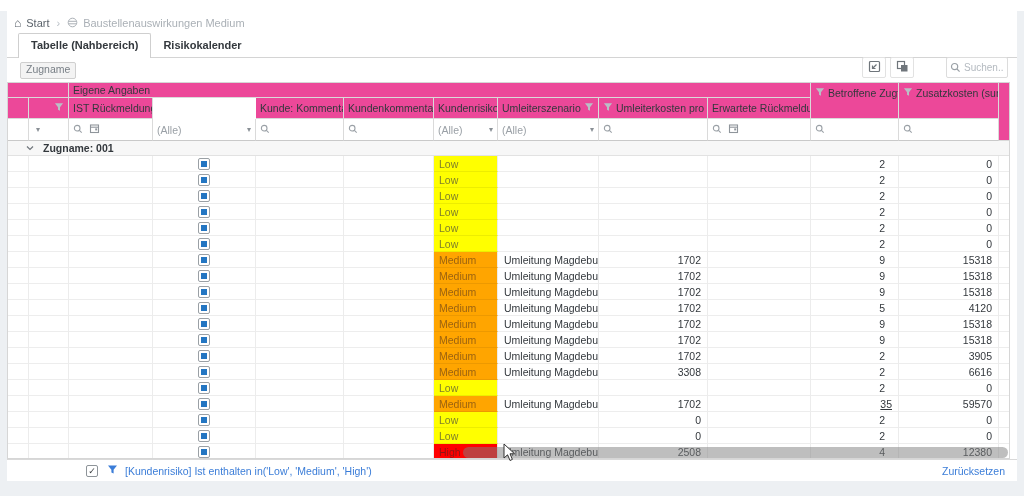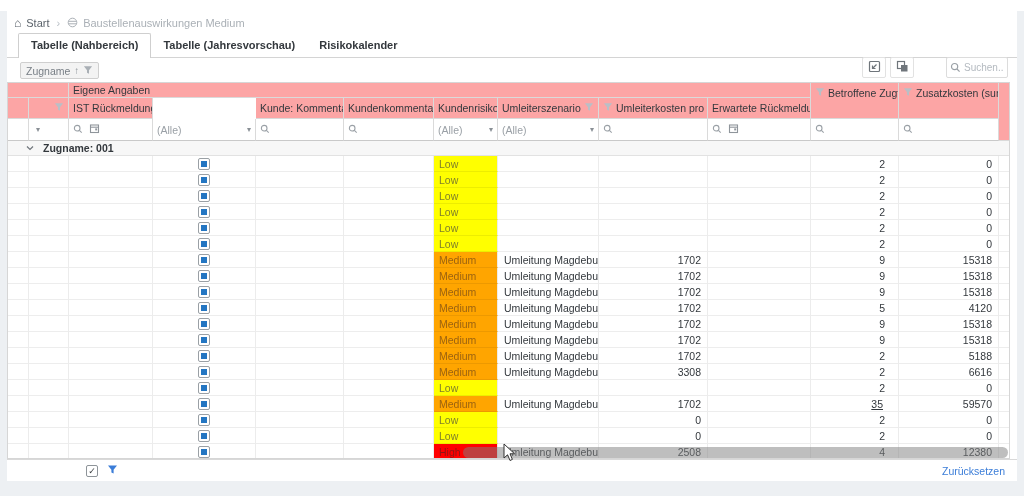--- a/index.html
+++ b/index.html
@@ -22,34 +22,34 @@
   .tabbar { left:0; top:25px; width:1010px; height:22px; border-bottom:1px solid #d4d4d4;
     display:flex; align-items:flex-end; padding-left:11px; }
   .tab { font-size:11px; font-weight:bold; color:#33383d; padding:5px 12px 6px 12px;
     position:relative; white-space:nowrap; cursor:default; }
   .tab.active { background:#fff; border:1px solid #cfcfcf; border-bottom:none;
     border-radius:2px 2px 0 0; margin-bottom:-1px; padding-bottom:7px; }
 
   
   .chip { left:13px; top:51px; height:17px; background:#f3f3f3; border:1px solid #cfcfcf;
     border-radius:2px; display:flex; align-items:center; padding:0 5px; gap:4px;
-    font-size:10.5px; color:#777e85; }
+    font-size:10.5px; color:#777e85;flex-direction:column; }
   .chip .arr { font-size:10px; color:#8a9096; }
   .toolbtn { top:46px; width:24px; height:21px; border:1px solid #e2e2e2; border-radius:2px;
     background:#fff; display:flex; align-items:center; justify-content:center; }
   .searchbox { left:939px; top:46px; width:62px; height:21px; border:1px solid #dcdcdc;
     border-radius:2px; background:#fff; display:flex; align-items:center; padding:0 3px; gap:3px; overflow:hidden; }
   .searchbox input { border:none; outline:none; width:100%; font-size:10px;
     font-family:"Liberation Sans",sans-serif; color:#555; background:transparent; }
   .searchbox input::placeholder { color:#b4bac0; }
 
   
   .grid { left:0; top:71px; width:1003px; height:377px; border:1px solid #d6d6d6;
     background:#fff; overflow:hidden; font-size:10.5px; color:#33383d; }
-  .hcell { border-right:1px solid #dadada; border-bottom:1px solid #dadada; background:#fca5a5;
+  .hcell { border-right:1px solid #dadada; border-bottom:1px solid #dadada; background:#ec4899;
     display:flex; align-items:center; padding:0 4px; gap:3px; overflow:hidden; white-space:nowrap; }
   .hcell .cap { flex:1; }
   .hcell .cap.r { text-align:right; }
   .fcell { border-right:1px solid #dadada; border-bottom:1px solid #c9c9c9; background:#fff;
     display:flex; align-items:center; padding:0 4px; gap:3px; overflow:hidden; white-space:nowrap; }
   .fval { color:#9aa0a6; flex:1; }
   .caret { color:#8a9096; font-size:8px; }
   .grouprow { background:#f7f7f7; border-bottom:1px solid #e2e2e2; display:flex;
     align-items:center; font-weight:bold; color:#33383d; }
   .drow { border-bottom:1px solid #ededed; background:#fff; }
@@ -93,21 +93,20 @@
       <span><svg width="11" height="11" viewBox="0 0 11 11">
             <circle cx="5.5" cy="5.5" r="4.3" fill="none" stroke="#aab0b6" stroke-width="1"></circle>
             <line x1="2" y1="4.3" x2="9" y2="4.3" stroke="#aab0b6" stroke-width="1"></line>
             <line x1="2" y1="6.8" x2="9" y2="6.8" stroke="#aab0b6" stroke-width="1"></line>
           </svg></span>
       <span class="bc-page">Baustellenauswirkungen Medium</span>
     </div>
 
     <div class="abs tabbar">
       <div class="tab active">Tabelle (Nahbereich)</div>
-      <div class="tab">Tabelle (Jahresvorschau)</div>
       <div class="tab">Risikokalender</div>
     </div>
 
     <div class="abs chip">
       <span>Zugname</span>
       <span class="arr">↑</span>
       <span><svg width="10" height="10" viewBox="0 0 11 11">
             <path d="M1 1.5h9L6.6 5.8v3.7l-2.2-1.1V5.8L1 1.5z" fill="#a9afb5"></path>
           </svg></span>
     </div>
@@ -628,21 +627,21 @@
             <span>Umleitung Magdeburg SL</span>
           </div>
           <div class="dcell num" style="position: absolute; left: 591px; top: 0px; width: 109px; height: 16px;">
             <span>1702</span>
           </div>
           <div class="dcell" style="position: absolute; left: 700px; top: 0px; width: 103px; height: 16px;"></div>
           <div class="dcell num" style="position: absolute; left: 803px; top: 0px; width: 88px; height: 16px; padding-right: 13px;">
             <span>2</span>
           </div>
           <div class="dcell num" style="position: absolute; left: 891px; top: 0px; width: 100px; height: 16px;">
-            <span>5188</span>
+            <span>3905</span>
           </div>
           <div class="dcell" style="position: absolute; left: 991px; top: 0px; width: 12px; height: 16px; border-right: none;"></div>
         </div>
         <div class="drow" style="position: absolute; left: 0px; top: 281px; width: 1003px; height: 16px;">
           <div class="dcell" style="position: absolute; left: 0px; top: 0px; width: 21px; height: 16px;"></div>
           <div class="dcell" style="position: absolute; left: 21px; top: 0px; width: 40px; height: 16px;"></div>
           <div class="dcell" style="position: absolute; left: 61px; top: 0px; width: 84px; height: 16px;"></div>
           <div class="dcell" style="position: absolute; left: 145px; top: 0px; width: 103px; height: 16px; justify-content: center;">
             <div class="cb">
               <div class="inner"></div>
@@ -711,21 +710,21 @@
           <div class="dcell risk risk-Medium" style="position: absolute; left: 426px; top: 0px; width: 64px; height: 16px; background: rgb(255, 165, 0); border-bottom: 1px solid rgba(0, 0, 0, 0.07);">
             <span>Medium</span>
           </div>
           <div class="dcell" style="position: absolute; left: 490px; top: 0px; width: 101px; height: 16px;">
             <span>Umleitung Magdeburg SL</span>
           </div>
           <div class="dcell num" style="position: absolute; left: 591px; top: 0px; width: 109px; height: 16px;">
             <span>1702</span>
           </div>
           <div class="dcell" style="position: absolute; left: 700px; top: 0px; width: 103px; height: 16px;"></div>
-          <div class="dcell num" style="position: absolute; left: 803px; top: 0px; width: 88px; height: 16px; padding-right: 15px; text-decoration: underline;">
+          <div class="dcell num" style="position: absolute; left: 803px; top: 0px; width: 88px; height: 16px; padding-right: 6px; text-decoration: underline;">
             <span>35</span>
           </div>
           <div class="dcell num" style="position: absolute; left: 891px; top: 0px; width: 100px; height: 16px;">
             <span>59570</span>
           </div>
           <div class="dcell" style="position: absolute; left: 991px; top: 0px; width: 12px; height: 16px; border-right: none;"></div>
         </div>
         <div class="drow" style="position: absolute; left: 0px; top: 329px; width: 1003px; height: 16px;">
           <div class="dcell" style="position: absolute; left: 0px; top: 0px; width: 21px; height: 16px;"></div>
           <div class="dcell" style="position: absolute; left: 21px; top: 0px; width: 40px; height: 16px;"></div>
@@ -813,20 +812,21 @@
           </div>
           <div class="dcell" style="position: absolute; left: 991px; top: 0px; width: 12px; height: 16px; border-right: none;"></div>
         </div>
       </div>
 
     <div class="abs filterbar">
       <span class="fp-check">✓</span>
       <span class="fp-funnel"><svg width="11" height="11" viewBox="0 0 11 11">
             <path d="M1 1.5h9L6.6 5.8v3.7l-2.2-1.1V5.8L1 1.5z" fill="#3b7dd8"></path>
           </svg></span>
+      <span class="fp-text">[Kundenrisiko] Ist enthalten in('Low', 'Medium', 'High')</span>
       <a class="fp-reset" href="#">Zurücksetzen</a>
     </div>
 
     <div class="abs hscroll"></div>
   </div>
 
   <div class="abs cursor">
     <svg width="14" height="20" viewBox="0 0 14 20">
         <path d="M1 1 L1 15 L4.6 11.8 L7 17.5 L9.4 16.4 L7 10.8 L11.6 10.8 Z" fill="#ffffff" stroke="#333" stroke-width="1"></path>
       </svg>

